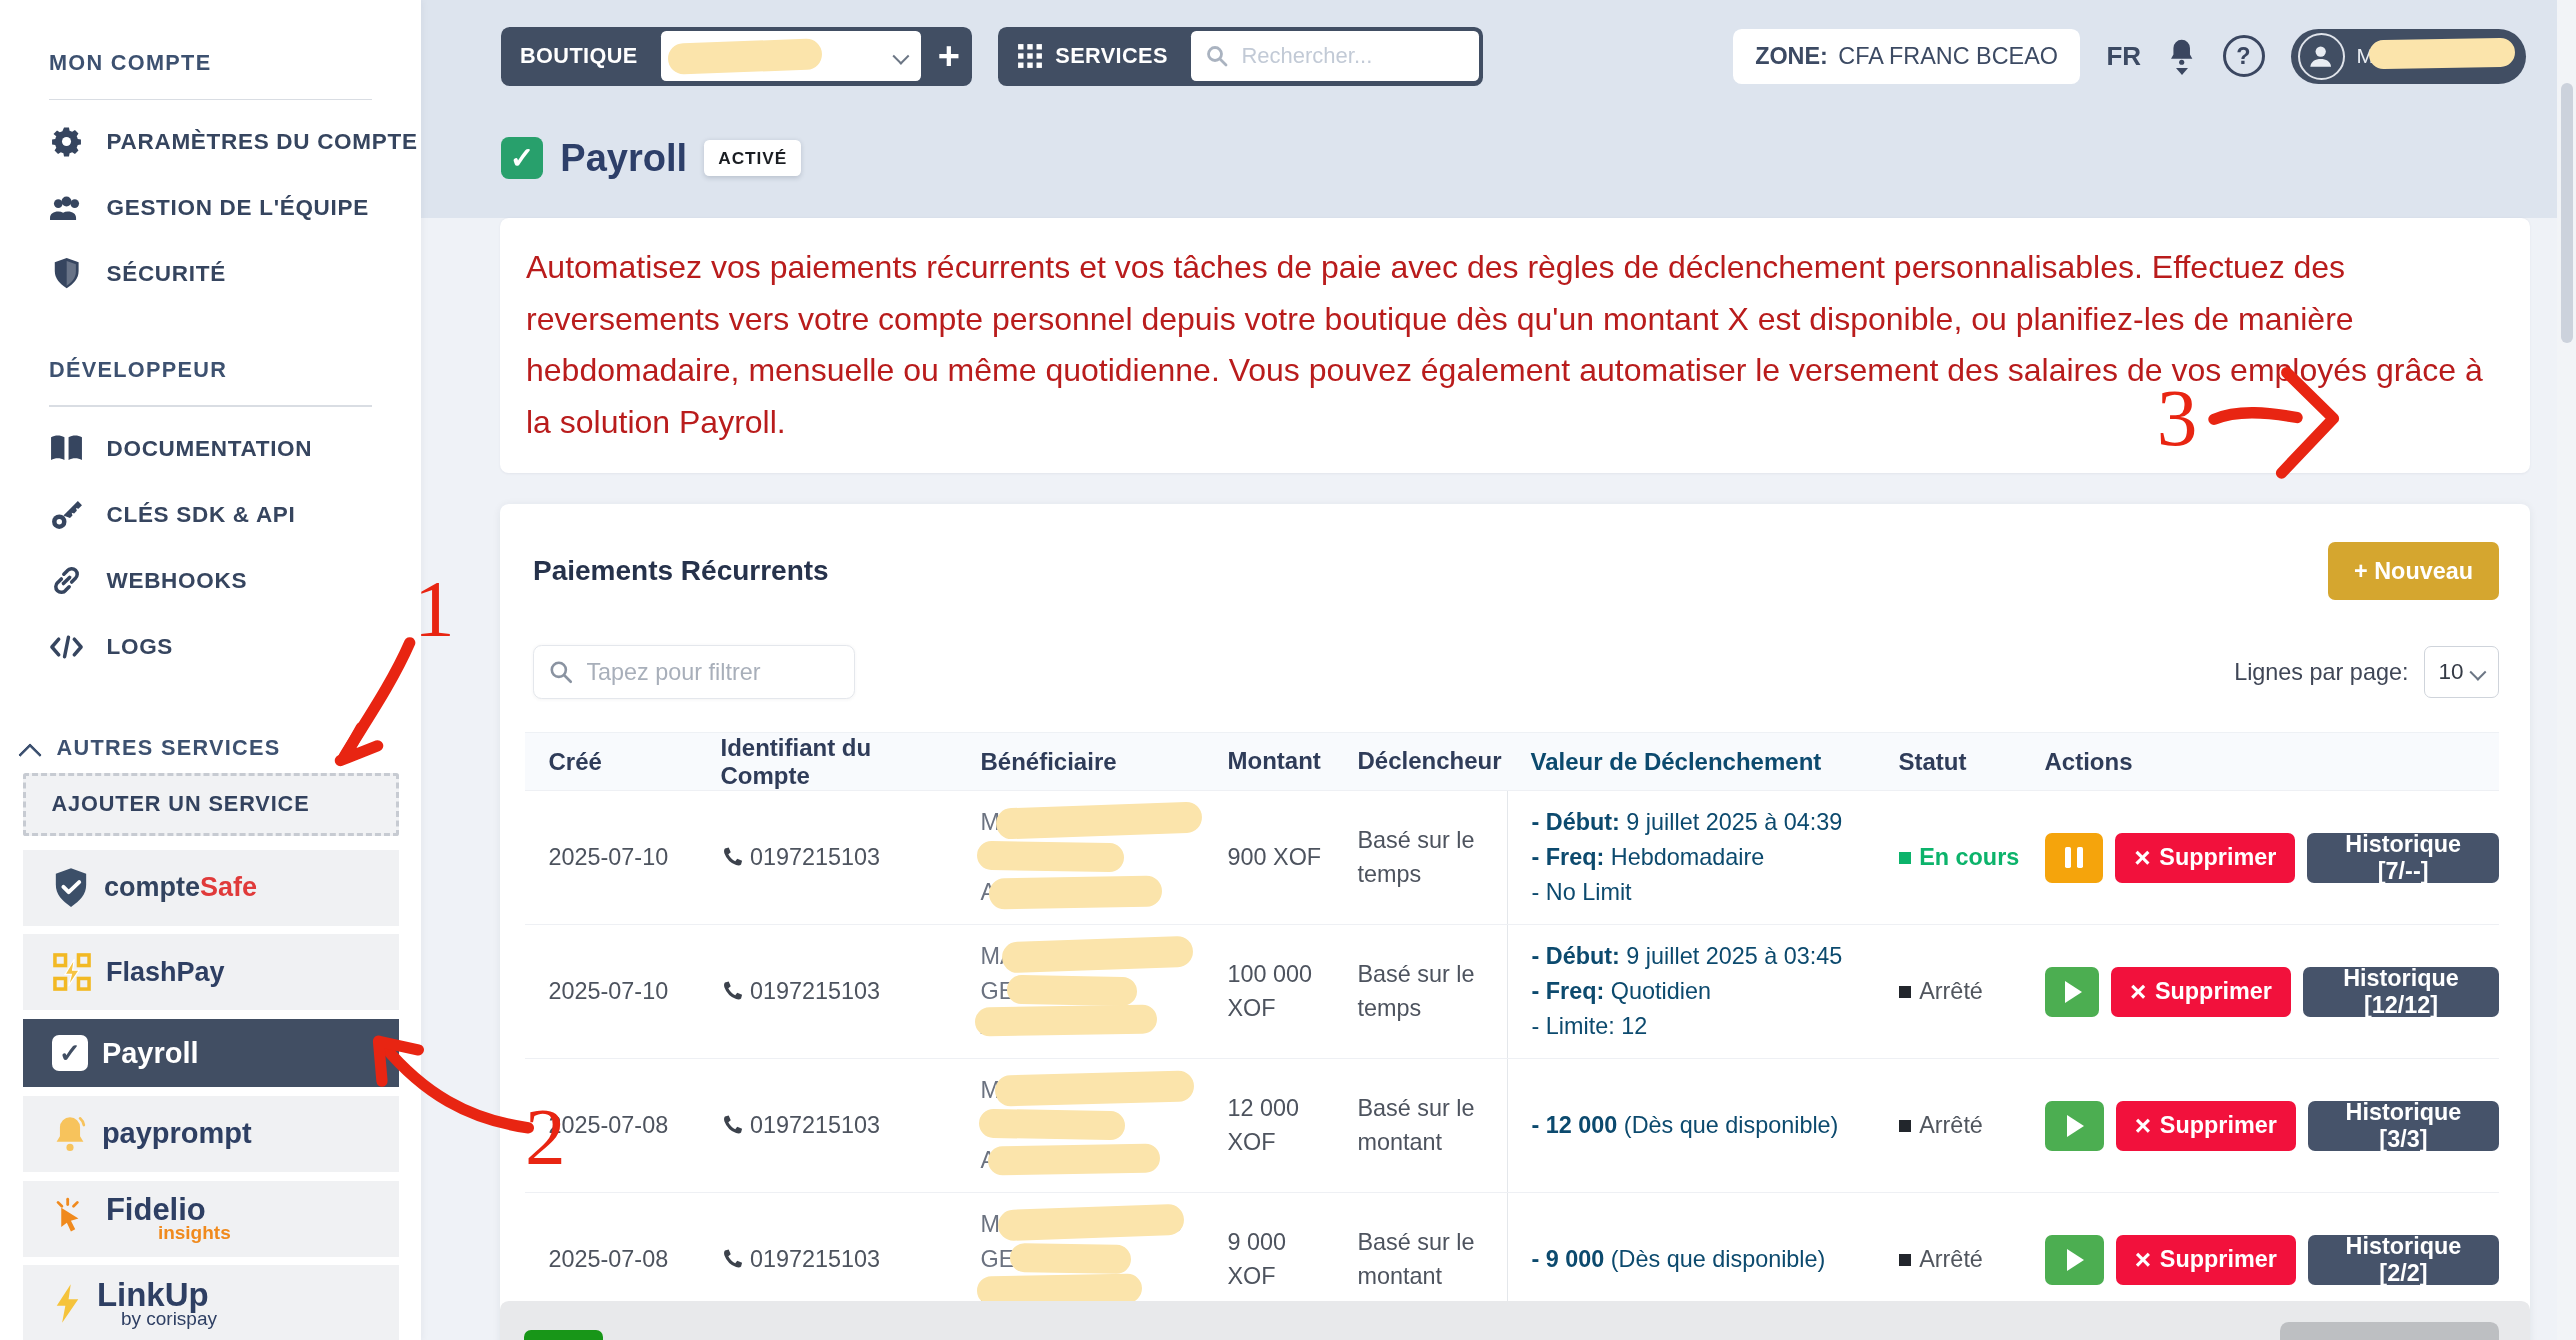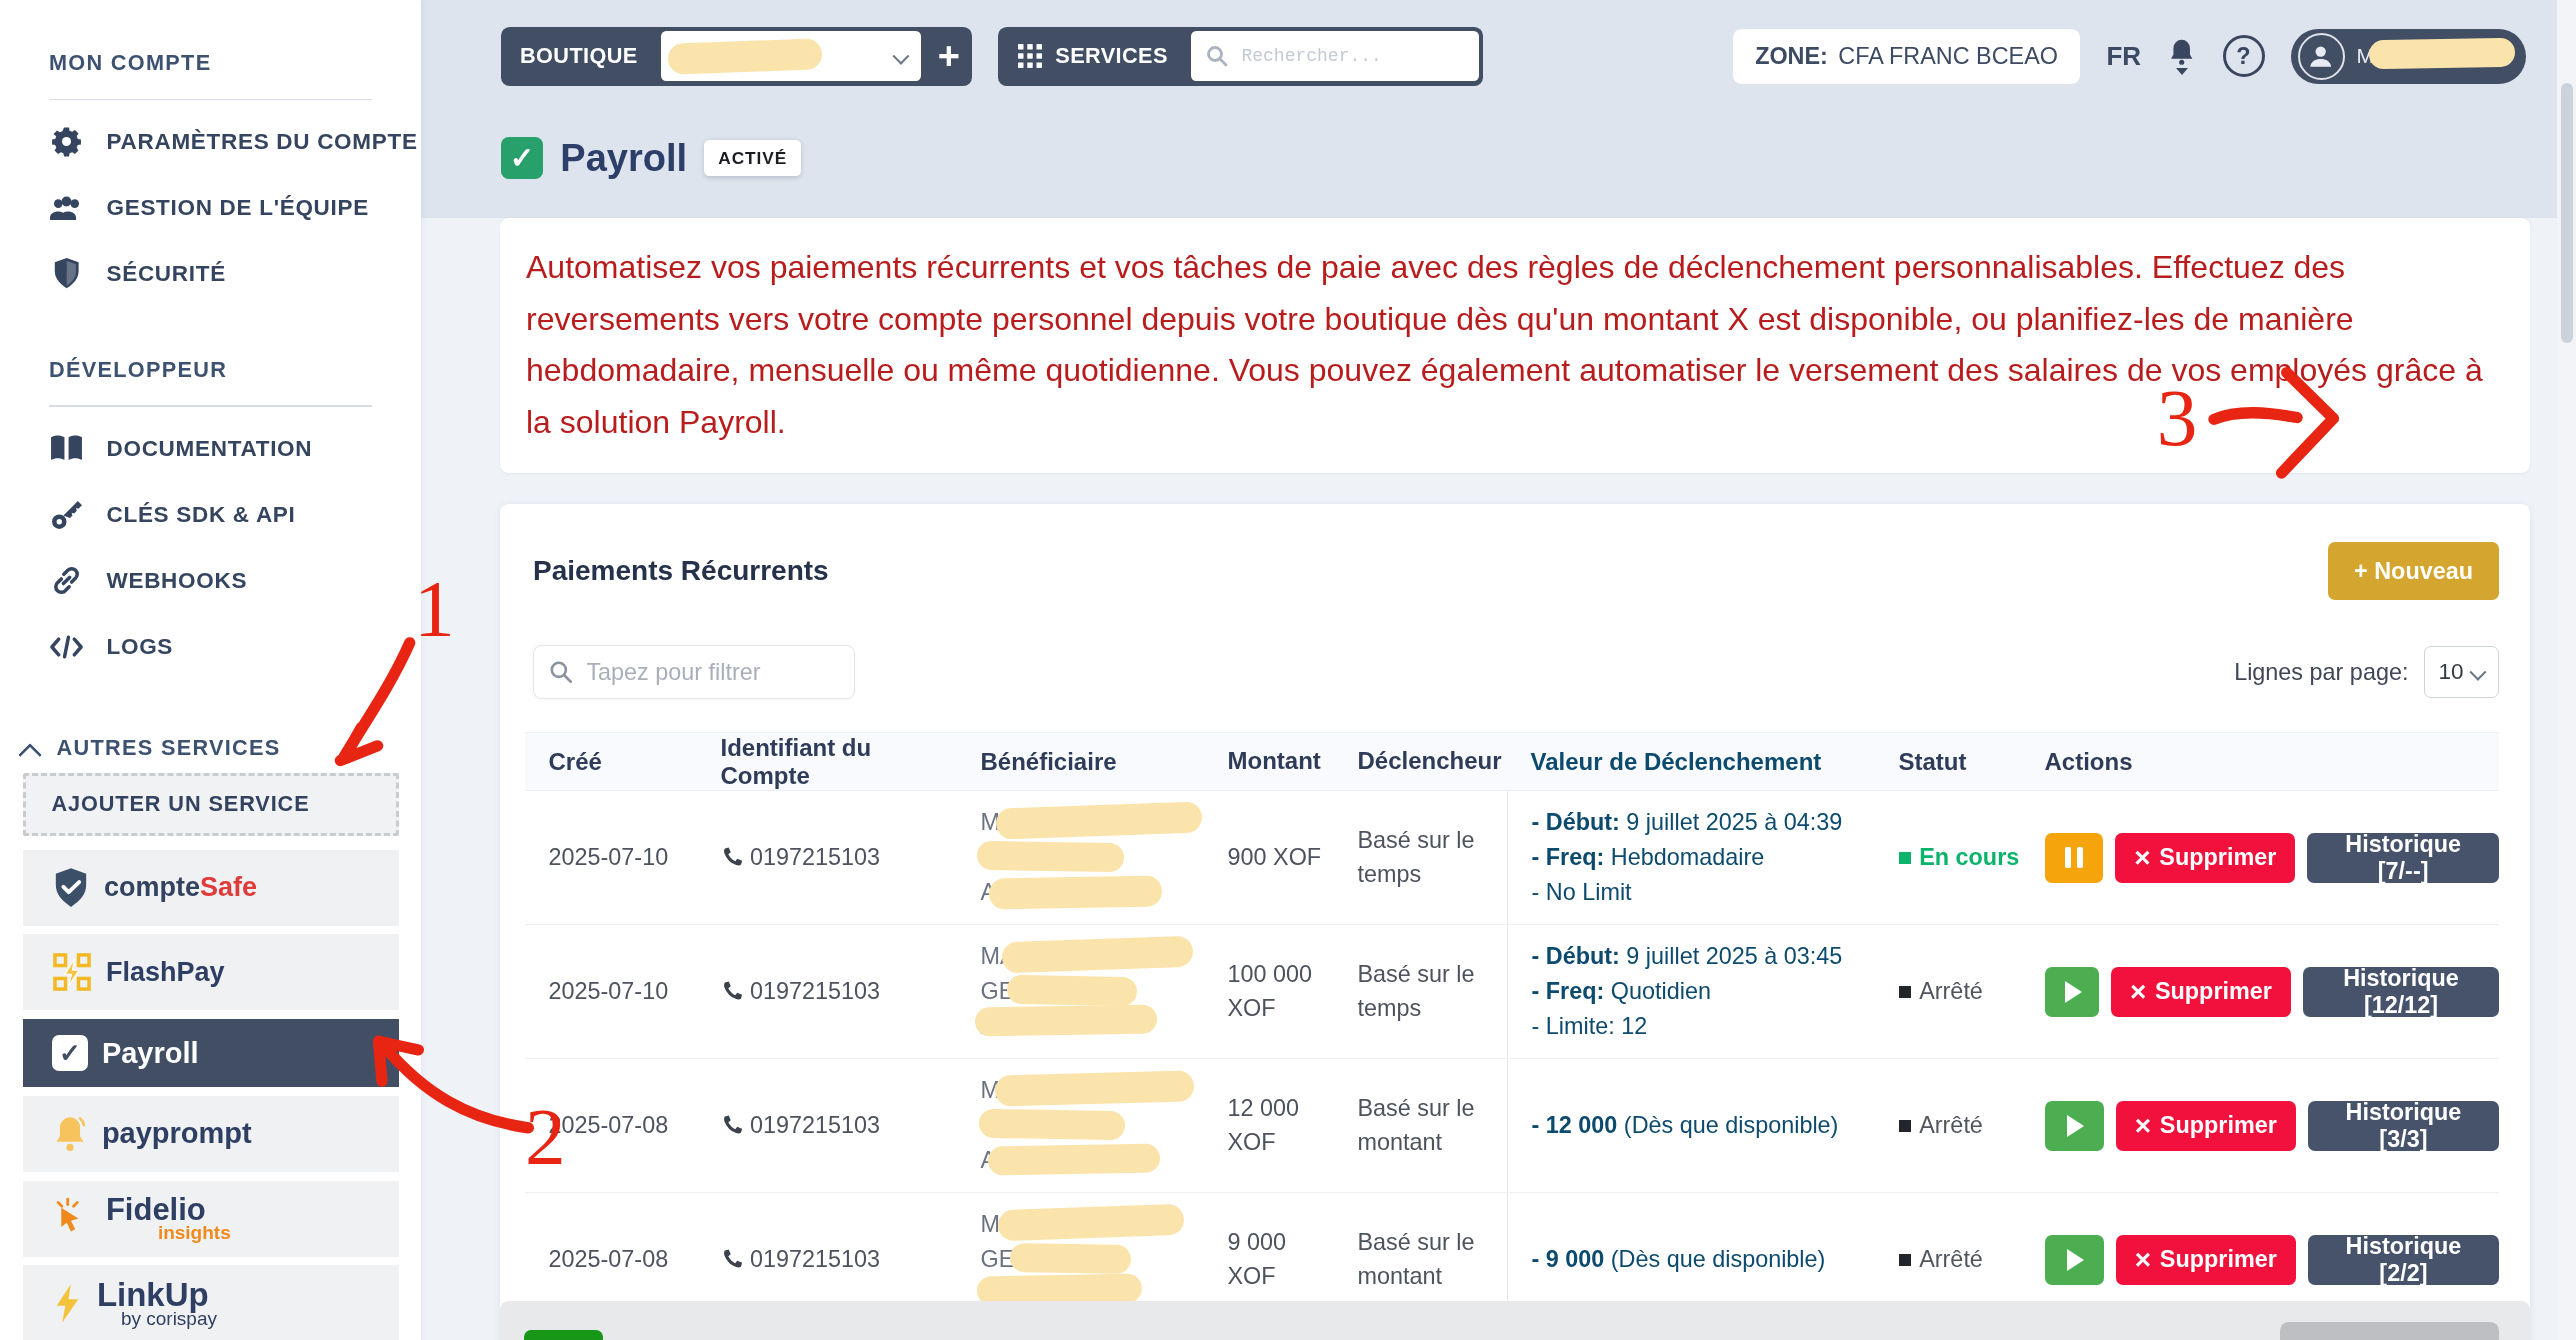--- a/index.html
+++ b/index.html
@@ -42,21 +42,21 @@
   .grp-label{display:flex;align-items:center;gap:12px;color:#fff;font-weight:bold;font-size:21.7px;
     letter-spacing:0.4px;padding:0 19px;}
   .grp-white{background:#fff;margin:4.3px;border-radius:5.2px;display:flex;align-items:center;}
   .boutique-select{width:232px;padding:0 14px;justify-content:space-between;position:relative;cursor:pointer;}
   .boutique-val{font-size:22.5px;color:#5c6574;font-weight:bold;}
   .chev-down{width:10.4px;height:10.4px;border-left:2.6px solid #6c7685;border-bottom:2.6px solid #6c7685;
     transform:rotate(-45deg);margin-left:7px;}
   .plus-btn{width:47px;display:flex;align-items:center;justify-content:center;color:#fff;
     font-size:38px;font-weight:bold;cursor:pointer;}
   .search-box{width:260px;padding:0 14px;gap:10.4px;cursor:text;}
-  .search-input{border:0;outline:0;font-size:18px;color:#5c6574;width:191px;background:transparent;font-family:Liberation Mono, monospace;}
+  .search-input{border:0;outline:0;font-size:22px;color:#5c6574;width:191px;background:transparent;font-family:Liberation Sans, sans-serif;}
   .search-input::placeholder{color:#c2cad6;}
   .spacer{flex:1;}
   .zone-pill{background:#fff;border-radius:8.7px;height:55px;display:flex;align-items:center;
     padding:0 22.5px;gap:10.4px;font-size:23.4px;color:#3c4a63;}
   .zone-pill b{font-weight:bold;}
   .lang{font-size:26px;font-weight:bold;color:#3c4a63;cursor:pointer;}
   .icon-btn{display:flex;flex-direction:column;align-items:center;color:#3a4660;cursor:pointer;}
   .caret-dn{width:0;height:0;border-left:6px solid transparent;border-right:6px solid transparent;
     border-top:7.8px solid #3a4660;margin-top:1.7px;}
   .help-circle{width:36px;height:36px;border:3.5px solid #3a4660;border-radius:50%;display:flex;

